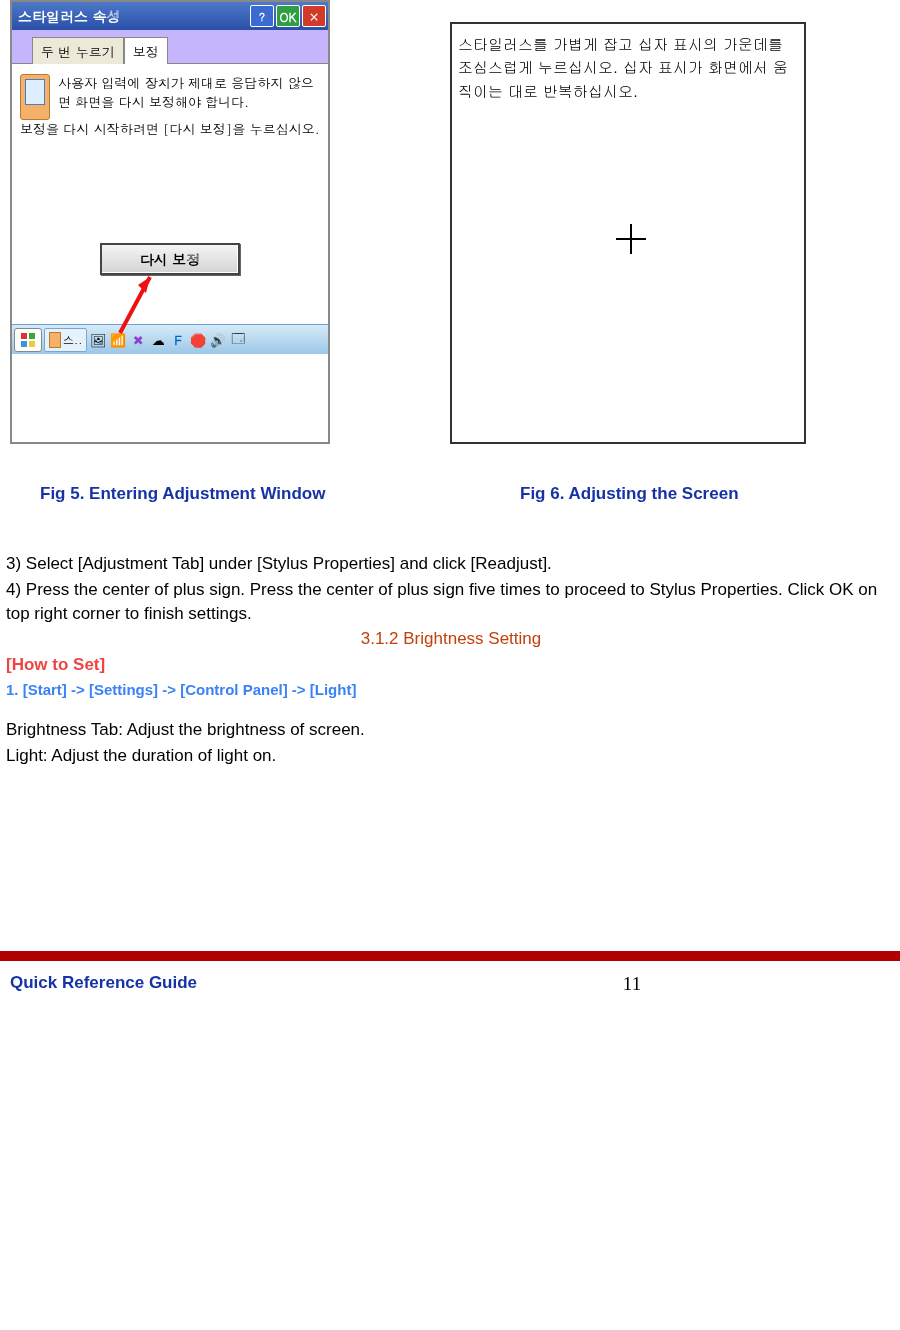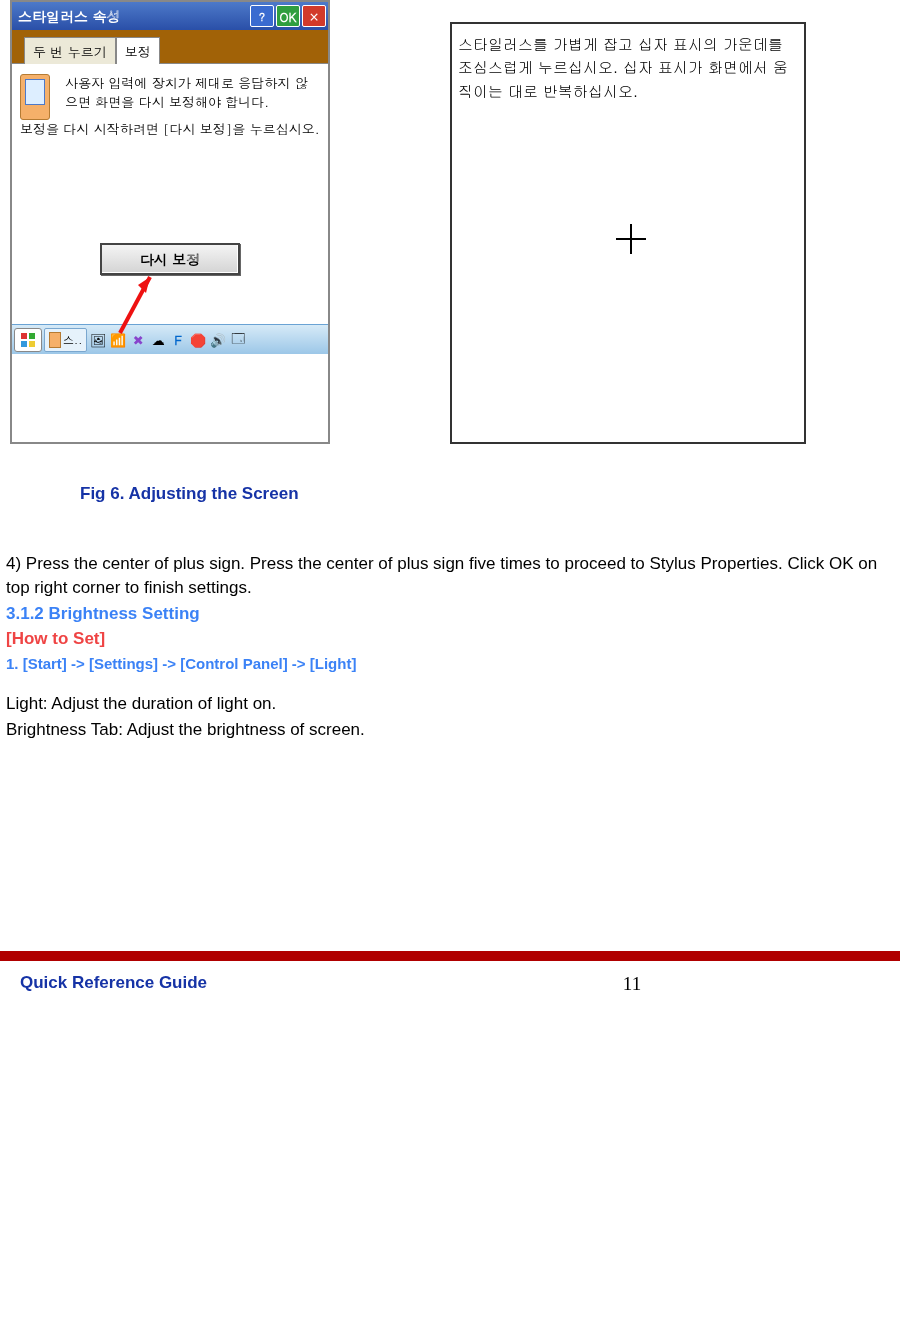--- a/index.html
+++ b/index.html
@@ -53,23 +53,23 @@
     justify-content: center;
     font-size: 11px;
     font-weight: bold;
     color: #fff;
   }
   .titlebar-btn.help { background: #3a6bd0; }
   .titlebar-btn.ok   { background: #2f9e3f; font-size:12px; }
   .titlebar-btn.close{ background: #d23a2a; }
   .tabs-row {
     display: flex;
-    padding: 6px 4px 0 12px;
+    padding: 6px 4px 0 20px;
     gap: 0;
-    background: #a16207;
+    background: #c4b5fd;
     border-bottom: 1px solid #888;
   }
   .tab {
     font-size: 13px;
     padding: 4px 8px 3px 8px;
     border: 1px solid #888;
     border-bottom: none;
     background: #ece9d8;
     position: relative;
     top: 1px;
@@ -79,21 +79,21 @@
     font-weight: normal;
     z-index: 2;
   }
   .tab-content {
     background: #fff;
     padding: 10px 8px 10px 8px;
     min-height: 260px;
   }
   .content-row1 {
     display: flex;
-    gap: 15px;
+    gap: 8px;
   }
   .pda-icon {
     width: 30px;
     height: 46px;
     background: #f5b06a;
     border: 1px solid #b57b33;
     border-radius: 3px;
     position: relative;
     flex-shrink: 0;
   }
@@ -201,23 +201,24 @@
   .body-text {
     font-family: Verdana, Arial, sans-serif;
     font-size: 17px;
     color: #000;
     line-height: 1.4;
     padding: 0 4px 0 6px;
     margin-top: 48px;
   }
   .body-text p { margin: 0 0 2px 0; }
   .section-head {
-    font-weight: bold;
-    color: #3b82f6;
+    font-weight: normal;
+    color: #c2410c;
     margin-top: 34px;
+    text-align: center;
   }
   .howto {
     font-weight: bold;
     color: #ef4444;
     margin-top: 20px;
   }
   .path-line {
     font-family: Arial, sans-serif;
     font-weight: bold;
     font-size: 15px;
@@ -231,21 +232,21 @@
     left: 0; right: 0;
     bottom: 44px;
     height: 10px;
     background: #b00000;
   }
   .footer-row {
     position: absolute;
     left: 0; right: 16px;
     bottom: 10px;
     display: flex;
-    padding: 0 20px;
+    padding: 0 10px;
     font-family: Arial, sans-serif;
   }
   .footer-title {
     font-weight: bold;
     font-size: 17px;
     color: #1633a6;
     flex: 0 0 380px;
   }
   .footer-page {
     font-family: "Times New Roman", serif;
@@ -311,34 +312,36 @@
     </div>
 
     <div class="calib-panel">
       <div>스타일러스를 가볍게 잡고 십자 표시의 가운데를 조심스럽게 누르십시오. 십자 표시가 화면에서 움직이는 대로 반복하십시오.</div>
       <div class="calib-cross"></div>
     </div>
 
   </div>
 
   <div class="captions-row">
+    <div class="caption c5">Fig 5. Entering Adjustment Window</div>
     <div class="caption c6">Fig 6. Adjusting the Screen</div>
   </div>
 
   <div class="body-text">
+    <p> 3) Select [Adjustment Tab] under [Stylus Properties] and click [Readjust].</p>
     <p> 4) Press the center of plus sign.   Press the center of plus sign five times to proceed to Stylus Properties.   Click OK on top right corner to finish settings.</p>
 
     <p class="section-head">3.1.2 Brightness Setting</p>
 
     <p class="howto"> [How to Set]</p>
     <p class="path-line">1. [Start] -&gt; [Settings] -&gt; [Control Panel] -&gt; [Light]</p>
 
     <div class="sub-lines">
+      <p>  Brightness Tab: Adjust the brightness of screen.</p>
       <p>  Light: Adjust the duration of light on.</p>
-      <p>  Brightness Tab: Adjust the brightness of screen.</p>
     </div>
   </div>
 
   <div class="footer-bar"></div>
   <div class="footer-row">
     <div class="footer-title">Quick Reference Guide</div>
     <div class="footer-page">11</div>
   </div>
 
 </div>

